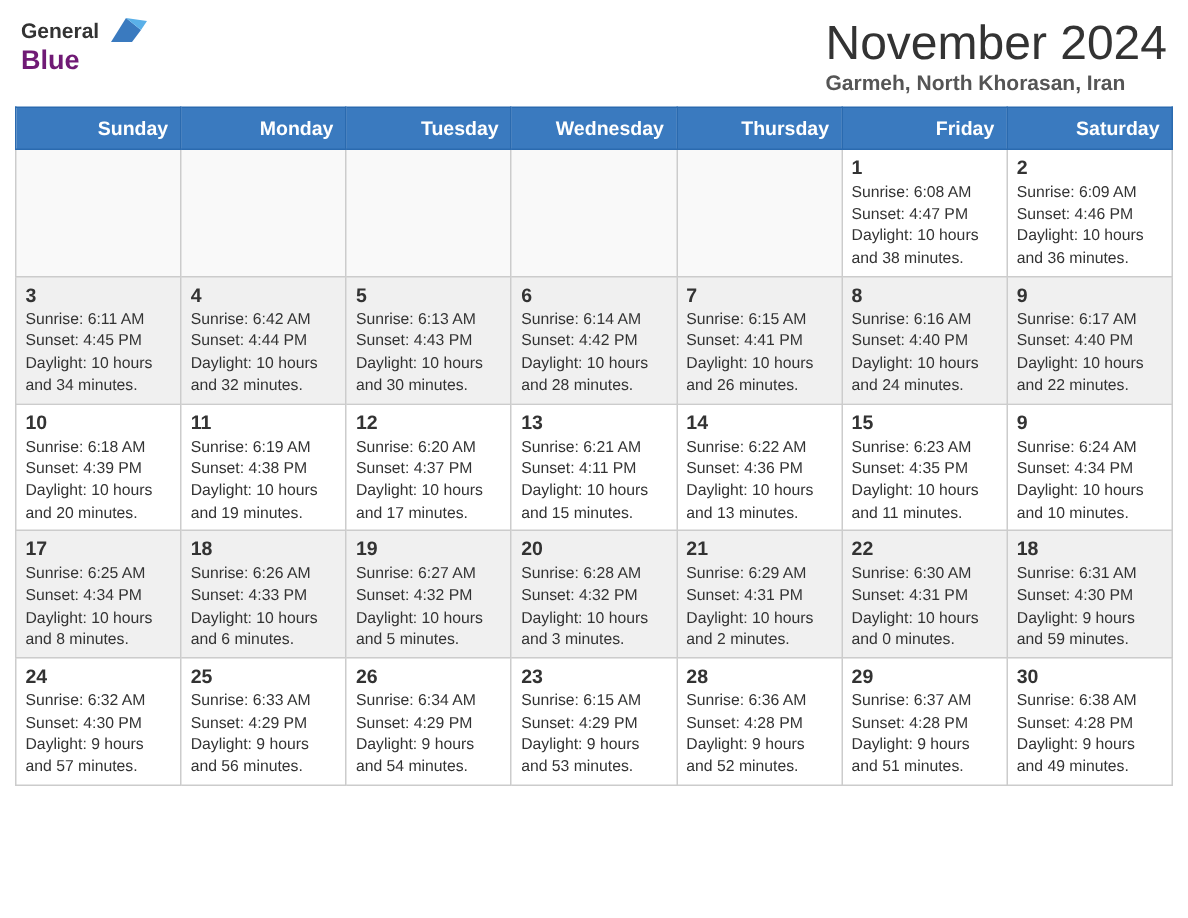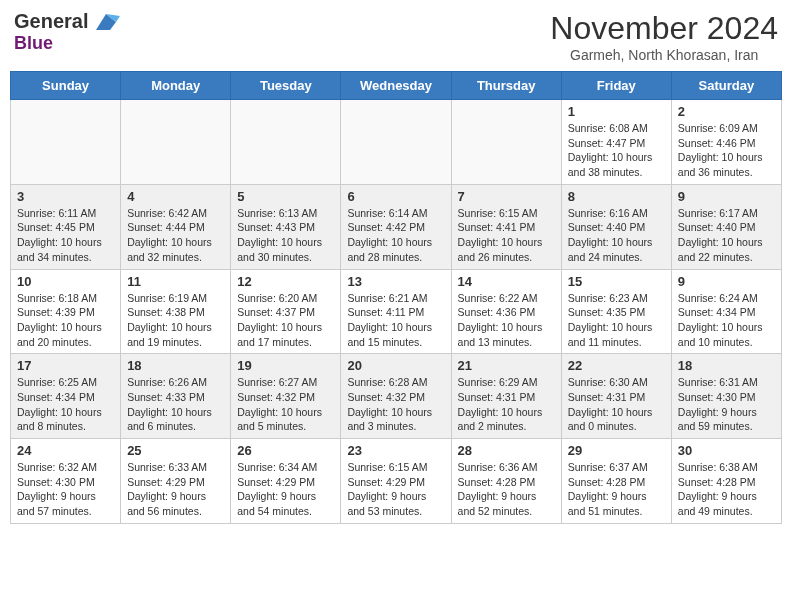--- a/index.html
+++ b/index.html
@@ -21,39 +21,40 @@
       display: flex;
       flex-direction: column;
       align-items: flex-start;
     }
     .logo-row {
       display: flex;
       align-items: center;
       gap: 2px;
     }
     .title-area {
-      text-align: center;
+      text-align: left;
     }
     .month-title {
       font-size: 32px;
       font-weight: normal;
       color: #333;
     }
     .location-title {
       font-size: 14px;
       color: #555;
+      font-weight: bold;
     }
     .calendar {
       width: 100%;
       border-collapse: collapse;
     }
     .calendar th {
       background-color: #3a7abf;
       color: #fff;
-      text-align: center;
+      text-align: right;
       padding: 6px 8px;
       font-size: 13px;
       font-weight: bold;
       border: 1px solid #2a6aaf;
     }
     .calendar td {
       border: 1px solid #ccc;
       vertical-align: top;
       padding: 4px 6px;
       width: calc(100% / 7);
@@ -80,21 +81,21 @@
       background-color: #f0f0f0;
     }
   </style>
 </head>
 <body>
 
 <div class="header-area">
   <div class="logo">
     <div class="logo-row">
       <div class="logo-row">
-        <span style="font-size:20px;font-weight:bold;color:#333;">General</span>
+        <span style="font-size:14px;font-weight:bold;color:#333;">General</span>
         <svg width="28" height="20" viewBox="0 0 28 20" style="margin-left:2px;">
           <polygon points="4,18 14,2 24,10 18,18" fill="#3a7abf"></polygon>
           <polygon points="14,2 24,10 28,4" fill="#5ab0e8"></polygon>
         </svg>
       </div>
     </div>
     <div>
       <span style="font-size:18px;font-weight:bold;color:#701a75;">Blue</span>
     </div>
   </div>

